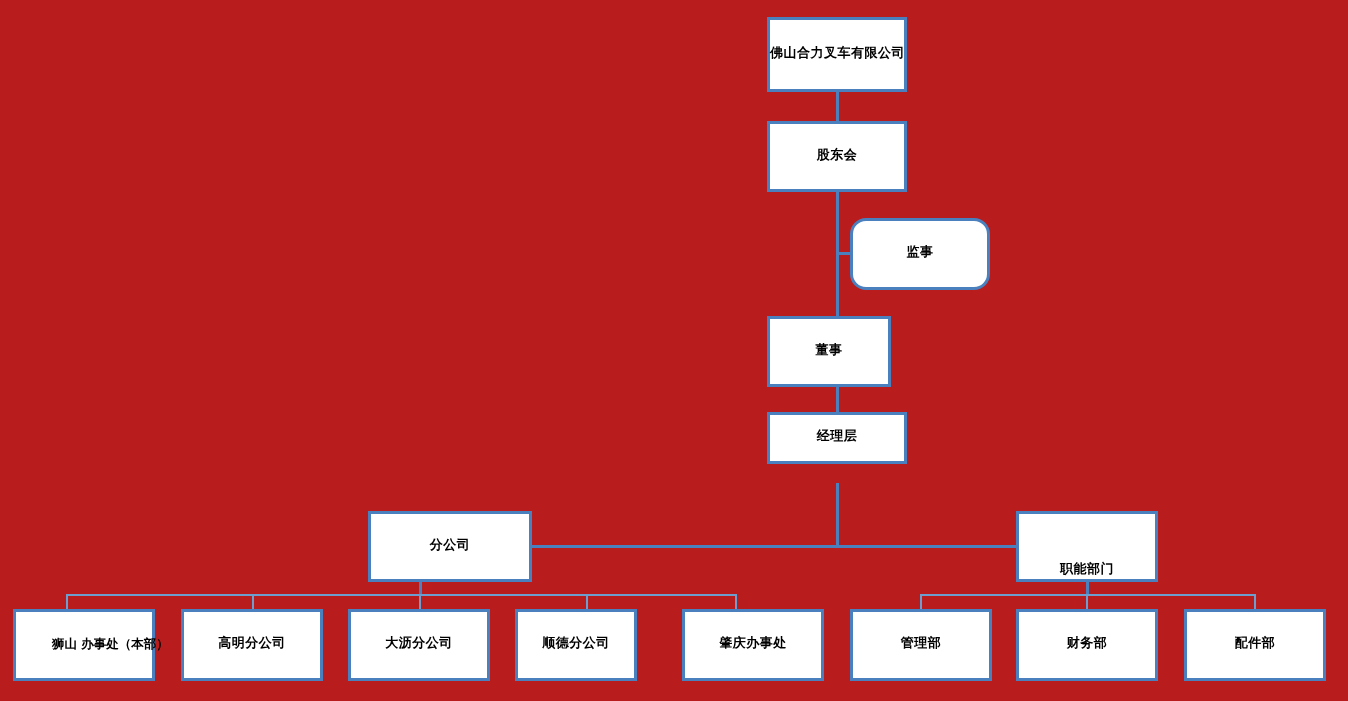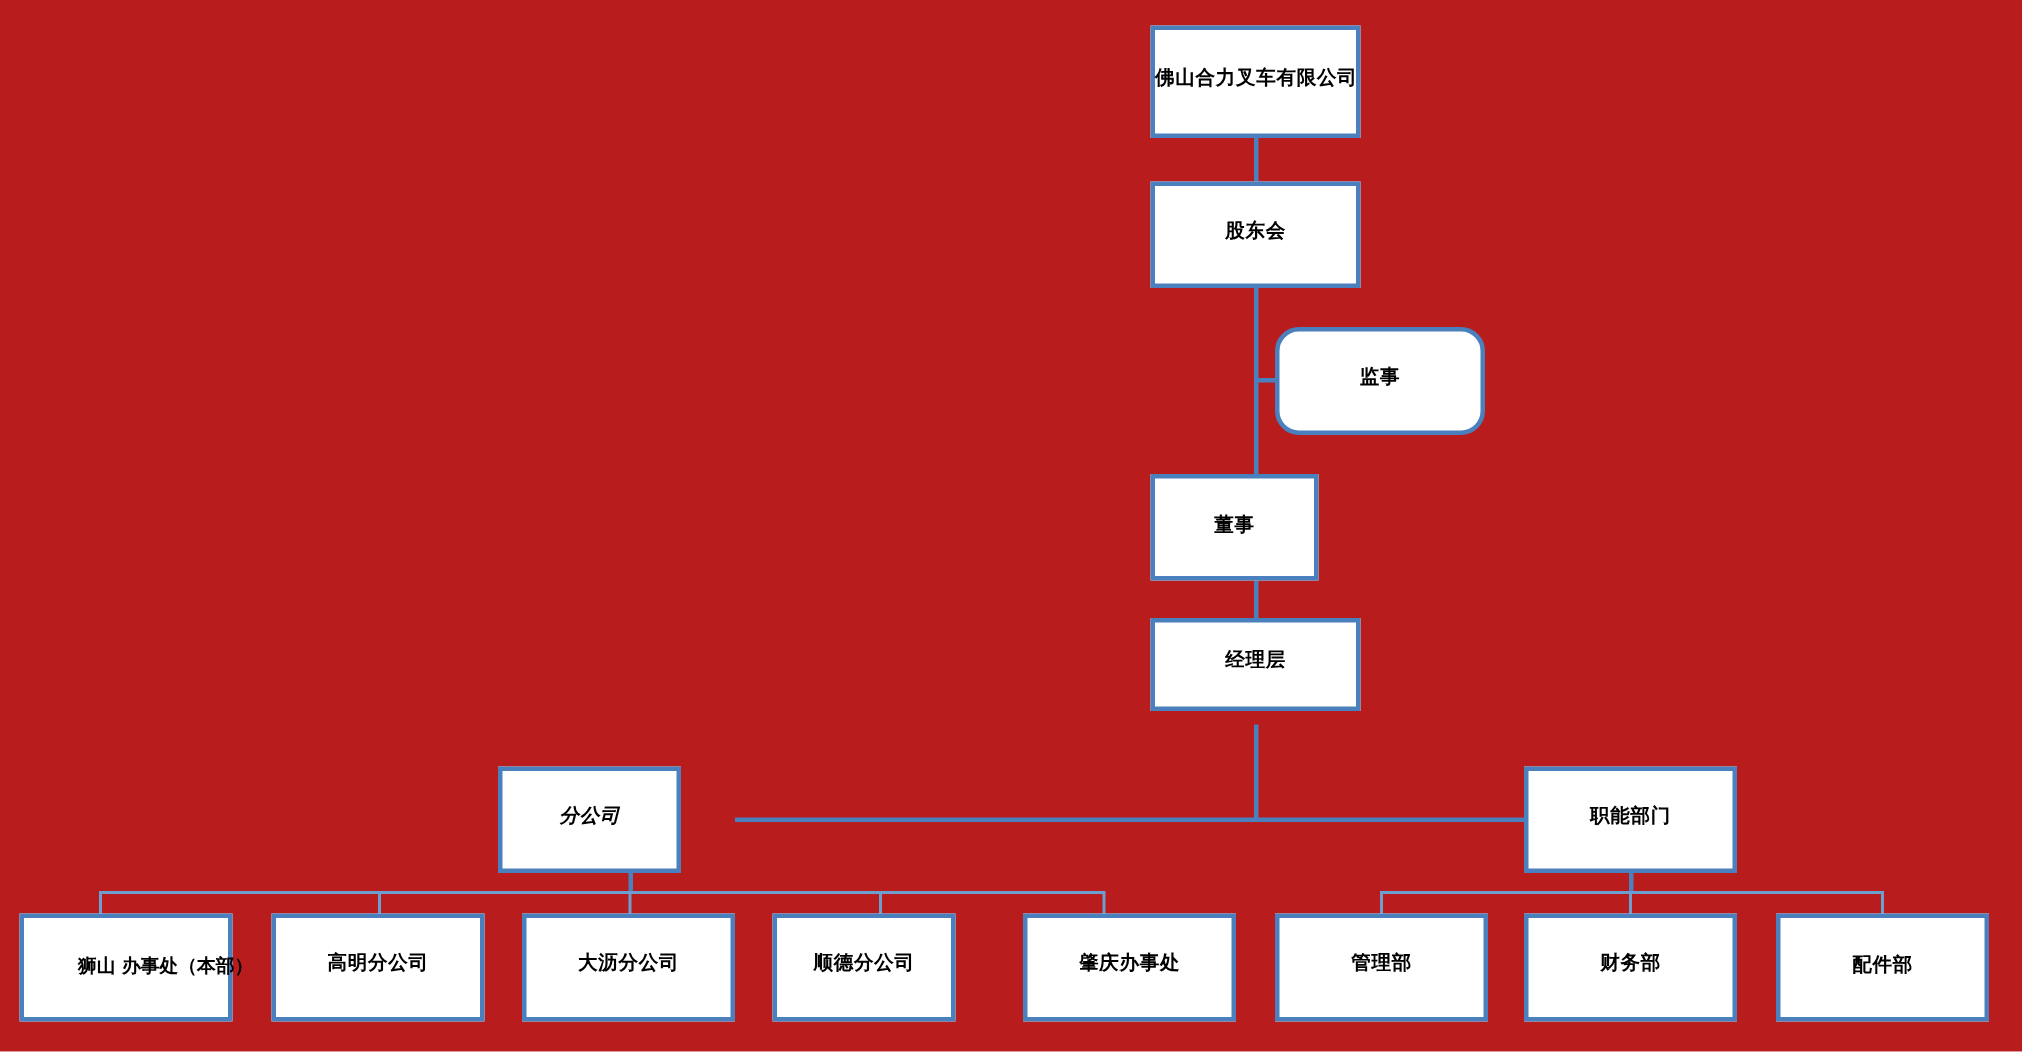--- a/index.html
+++ b/index.html
@@ -77,33 +77,33 @@
   </div>
 
   <div class="node" style="left:767px; top:121px; width:140px; height:71px;">
     <span class="node-label">股东会</span>
   </div>
 
   <div class="node" style="left:850px; top:218px; width:140px; height:72px;border-radius:16px;">
     <span class="node-label">监事</span>
   </div>
 
-  <div class="node" style="left:767px; top:316px; width:112px; height:71px;font-family:Liberation Serif, serif;">
+  <div class="node" style="left:767px; top:316px; width:124px; height:71px;">
     <span class="node-label">董事</span>
   </div>
 
-  <div class="node" style="left:767px; top:412px; width:140px; height:62px;">
+  <div class="node" style="left:767px; top:412px; width:140px; height:52px;">
     <span class="node-label">经理层</span>
   </div>
 
-  <div class="node" style="left:332px; top:511px; width:122px; height:71px;font-style:italic;">
+  <div class="node" style="left:368px; top:511px; width:164px; height:71px;">
     <span class="node-label">分公司</span>
   </div>
 
-  <div class="node" style="left:1016px; top:511px; width:142px; height:71px;">
+  <div class="node" style="left:1016px; top:511px; width:142px; height:71px;align-items:flex-end;">
     <span class="node-label">职能部门</span>
   </div>
 
   <div class="connector v" style="left:419px; top:582px; height:14px;"></div>
   <div class="connector thin h" style="left:66px; top:594px; width:670px;"></div>
 
   <div class="connector thin v" style="left:66px; top:594px; height:16px;"></div>
   <div class="connector thin v" style="left:252px; top:594px; height:16px;"></div>
   <div class="connector thin v" style="left:419px; top:594px; height:16px;"></div>
   <div class="connector thin v" style="left:586px; top:594px; height:16px;"></div>

